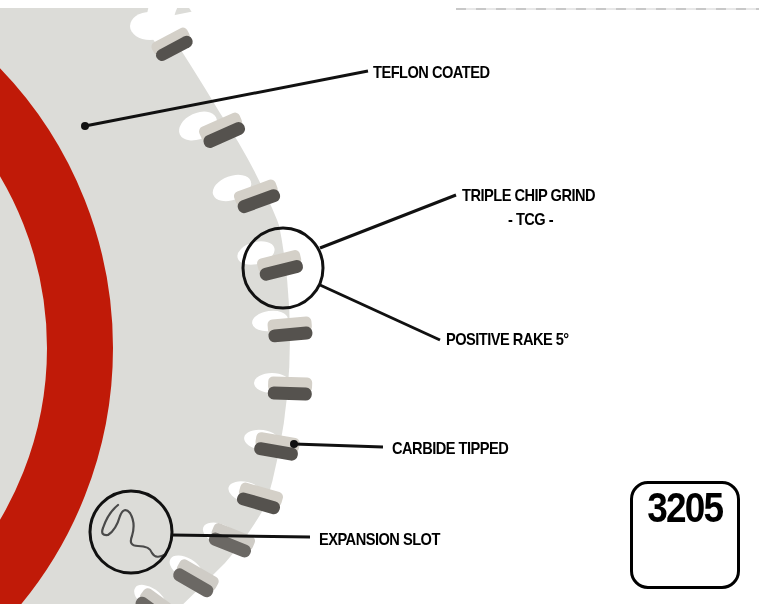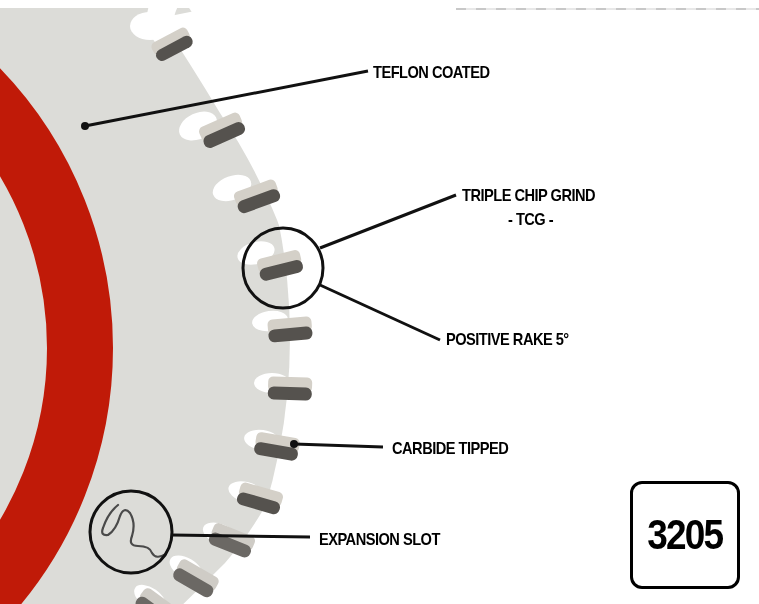--- a/index.html
+++ b/index.html
@@ -15,23 +15,23 @@
       transform: scaleX(0.86);
       transform-origin: left center;
       white-space: nowrap;
       line-height: 20px;
     }
     .model-box {
       position: absolute;
       left: 630px; top: 473px;
       width: 110px; height: 108px;
       border: 3px solid #000;
-      border-radius: 12px;
+      border-radius: 18px;
       box-sizing: border-box;
-      display: flex; align-items: center; justify-content: center;
+      display: flex; align-items: flex-start; justify-content: center;
       background: #fff;
     }
     .model-num {
       font-family: "Liberation Sans", "DejaVu Sans", sans-serif;
       font-weight: 700;
       font-size: 42px;
       letter-spacing: -2px;
       transform: scaleX(0.88);
       color: #000;
     }

